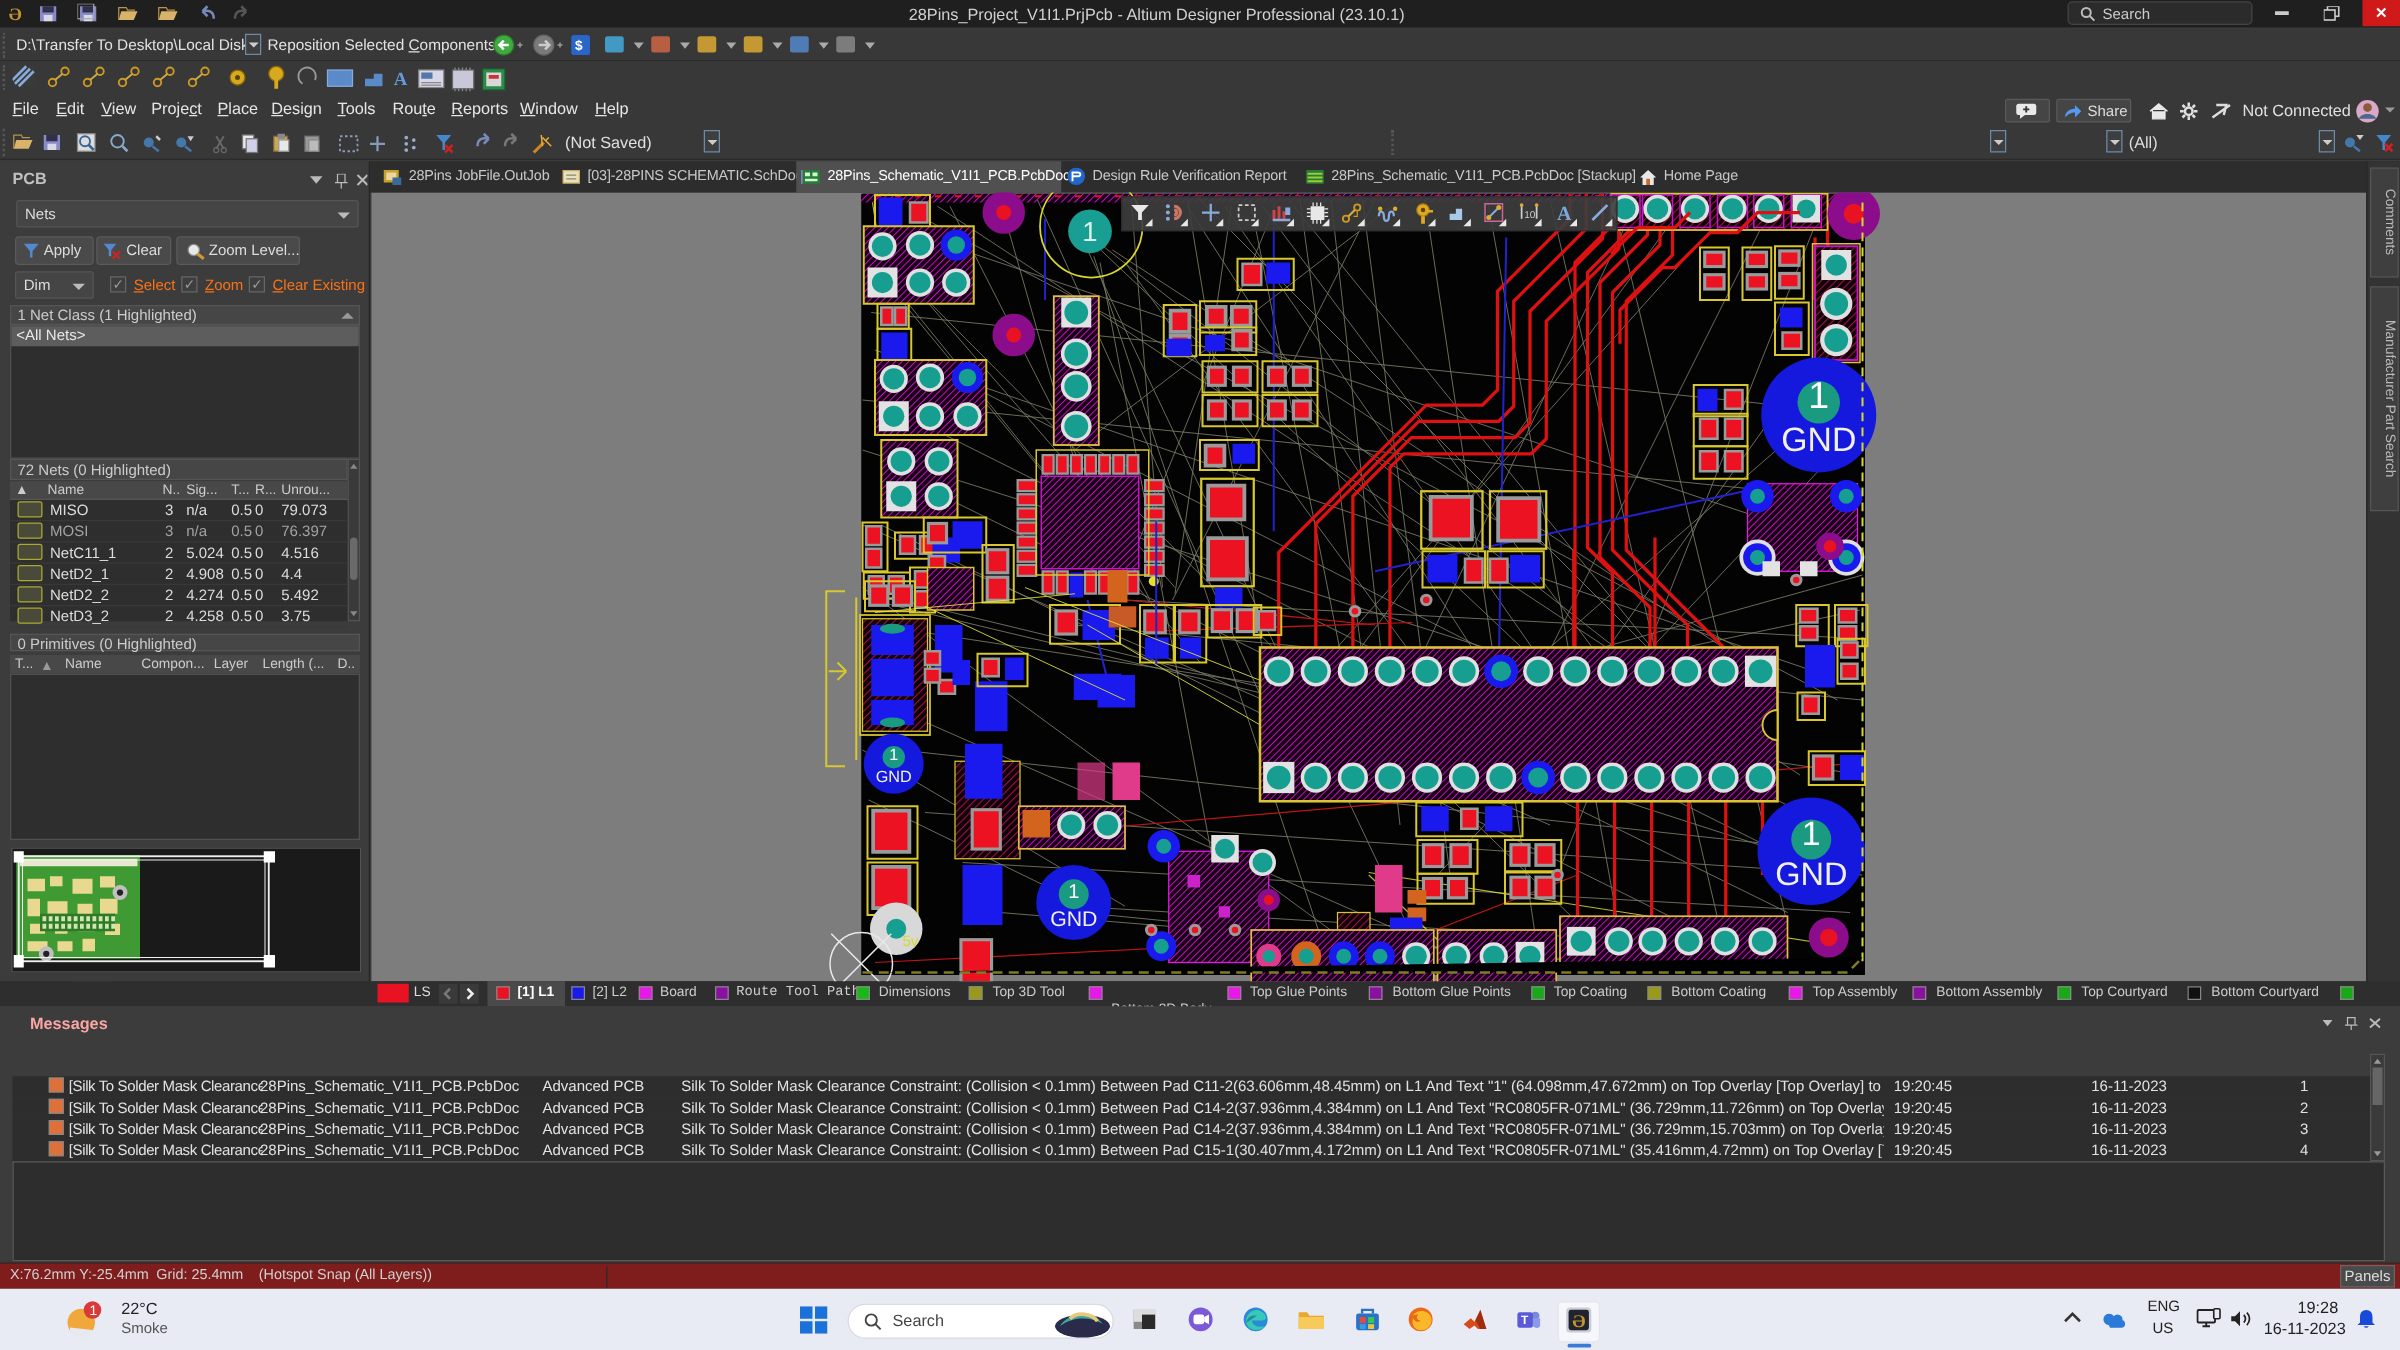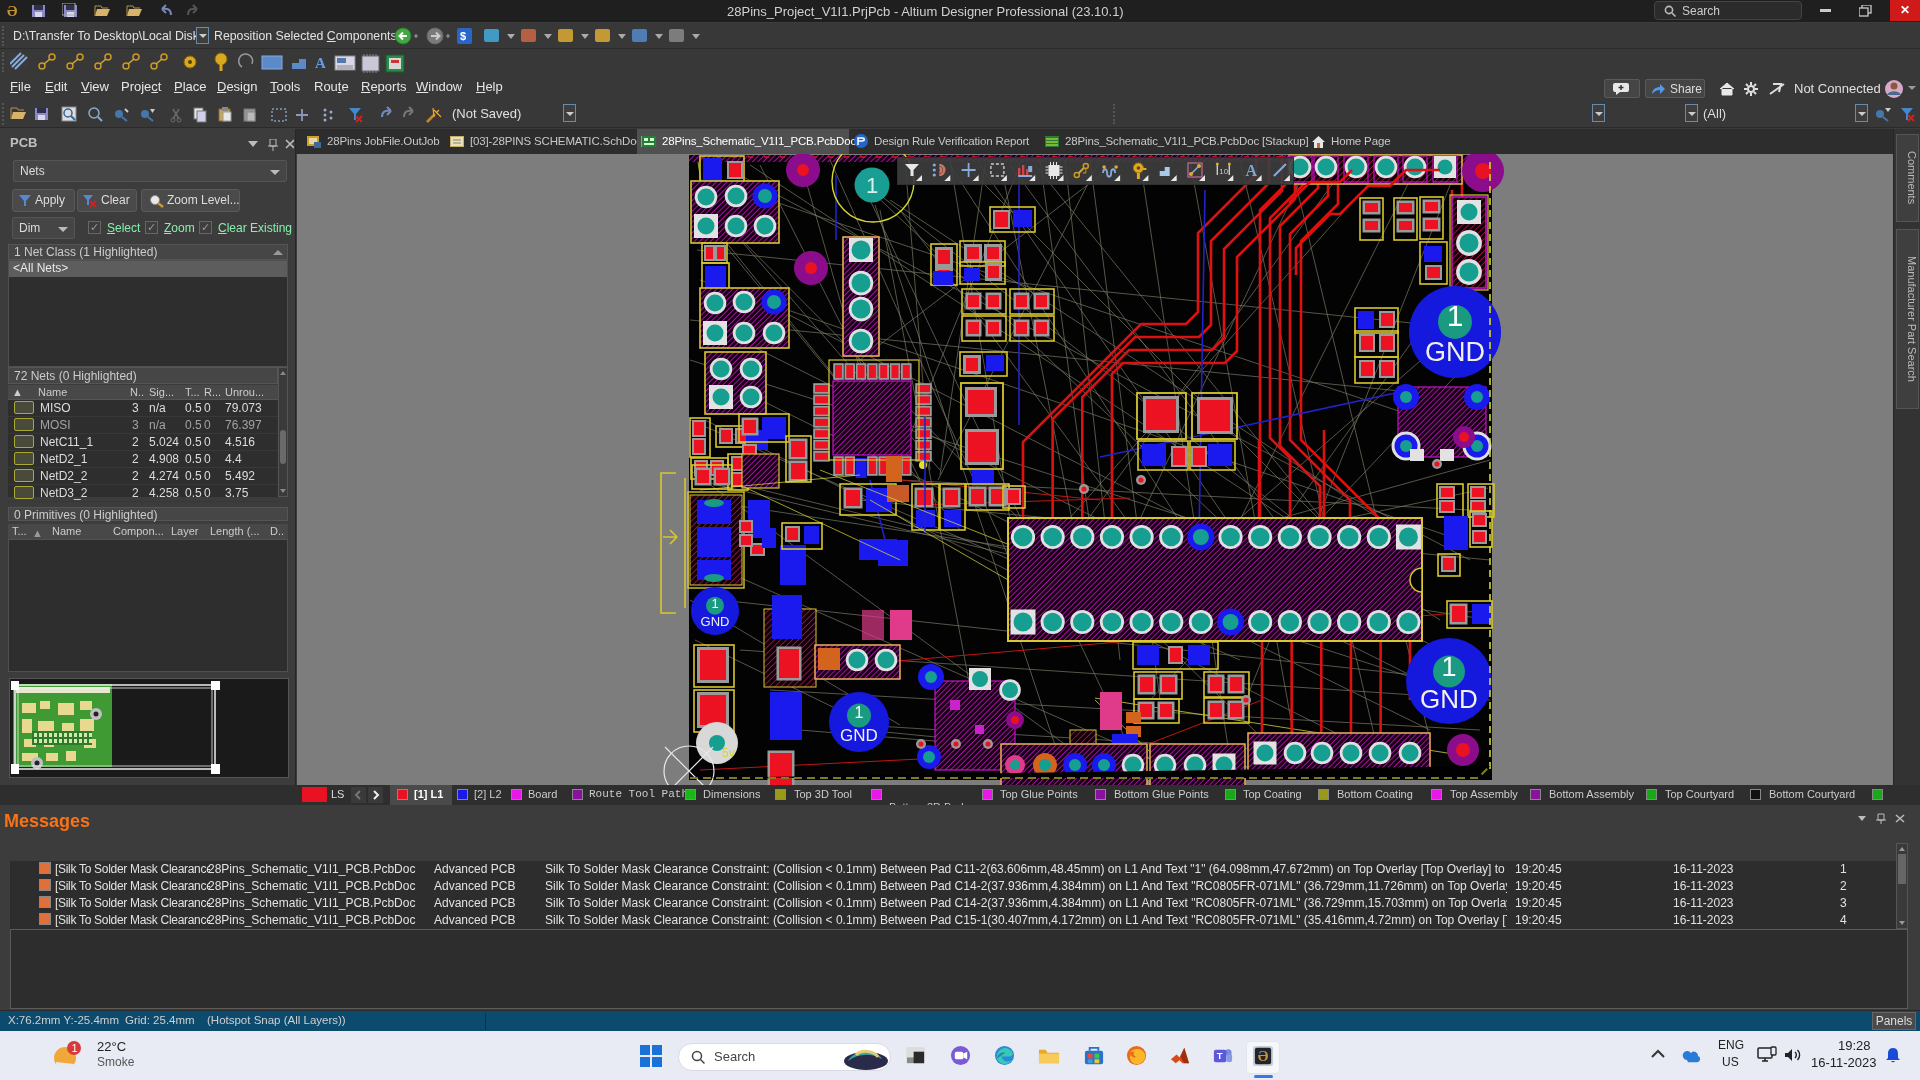--- a/index.html
+++ b/index.html
@@ -18,45 +18,45 @@
 #panel{left:0;top:129px;width:296px;height:675px;background:#3c3c3c;border-right:1px solid #262626;}
 .phead{position:absolute;color:#c0c0c0;font-size:13px;}
 .combo{position:absolute;background:#454545;border:1px solid #555;color:#ddd;font-size:12px;
  border-radius:2px;}
 .combo .arr{position:absolute;right:6px;top:45%;width:0;height:0;border-left:5px solid transparent;
  border-right:5px solid transparent;border-top:5px solid #bbb;}
 .btn{position:absolute;background:#4a4a4a;border:1px solid #5a5a5a;border-radius:3px;color:#ddd;
  font-size:12px;text-align:center;}
 .sect{position:absolute;background:#464646;color:#ccc;font-size:12px;border:1px solid #555;}
 .listbg{position:absolute;background:#2e2e2e;border:1px solid #505050;}
-.trow{position:absolute;color:#86efac;font-size:12px;white-space:nowrap;}
+.trow{position:absolute;color:#f97316;font-size:12px;white-space:nowrap;}
 .chk{position:absolute;width:13px;height:13px;background:#3e3e3e;border:1px solid #666;}
 .chk:after{content:"\2713";color:#9a9a9a;font-size:11px;position:absolute;left:1px;top:-1px;}
 #rightstrip{left:1893px;top:129px;width:27px;height:656px;background:#333;border-left:1px solid #262626;}
 .vtab{position:absolute;left:2px;width:23px;background:#3f3f3f;border:1px solid #555;color:#bbb;
  font-size:11px;writing-mode:vertical-rl;text-align:center;padding:6px 0;}
 #hud{left:897px;top:157px;width:397px;height:28px;background:#3e3e3ee8;border:1px solid #2f2f2f;}
 
 #layerbar{left:0;top:785px;width:1920px;height:20px;background:#2e2e2e;color:#ccc;font-size:11px;}
 .lsq{position:absolute;top:4px;width:11px;height:11px;border:1px solid #888;}
 .ltx{position:absolute;top:3px;white-space:nowrap;}
 
 #messages{left:0;top:805px;width:1920px;height:205px;background:#3c3c3c;}
-#msg-title{position:absolute;left:4px;top:6px;color:#f97316;font-size:18px;font-weight:bold;}
+#msg-title{position:absolute;left:24px;top:6px;color:#fca5a5;font-size:13px;font-weight:bold;}
 #msg-head{position:absolute;left:10px;top:38px;width:1898px;height:17px;background:#4a4a4a;
  border:1px solid #5a5a5a;color:#ddd;font-size:12px;}
 #msg-head span{position:absolute;top:1px;}
 .mrow{position:absolute;left:10px;width:1898px;height:17px;color:#e2e2e2;font-size:12px;
  background:#2d2d2d;white-space:nowrap;overflow:hidden;}
 .mrow span{position:absolute;top:1px;}
 .micon{position:absolute;left:29px;top:2px;width:12px;height:12px;background:#e0703a;border:1px solid #888;}
 #msg-empty{position:absolute;left:10px;top:124px;width:1898px;height:80px;background:#2d2d2d;
  border:1px solid #5a5a5a;}
 
-#statusbar{left:0;top:1010px;width:1920px;height:21px;background:#0c4a6e;color:#cfcfcf;font-size:11.5px;
+#statusbar{left:0;top:1010px;width:1920px;height:21px;background:#7f1d1d;color:#cfcfcf;font-size:11.5px;
  border-top:1px solid #2a2a2a;}
 
 #taskbar{left:0;top:1031px;width:1920px;height:49px;background:#e9ebf4;}
 .ticon{position:absolute;top:14px;width:22px;height:22px;}
 #search{position:absolute;left:678px;top:12px;width:213px;height:28px;background:#ffffff;
  border:1px solid #d8dae4;border-radius:14px;color:#444;font-size:13px;}
 </style></head>
 <body>
 <div class="abs" id="titlebar">
 <svg class="abs" style="left:6px;top:3px" width="16" height="16">

